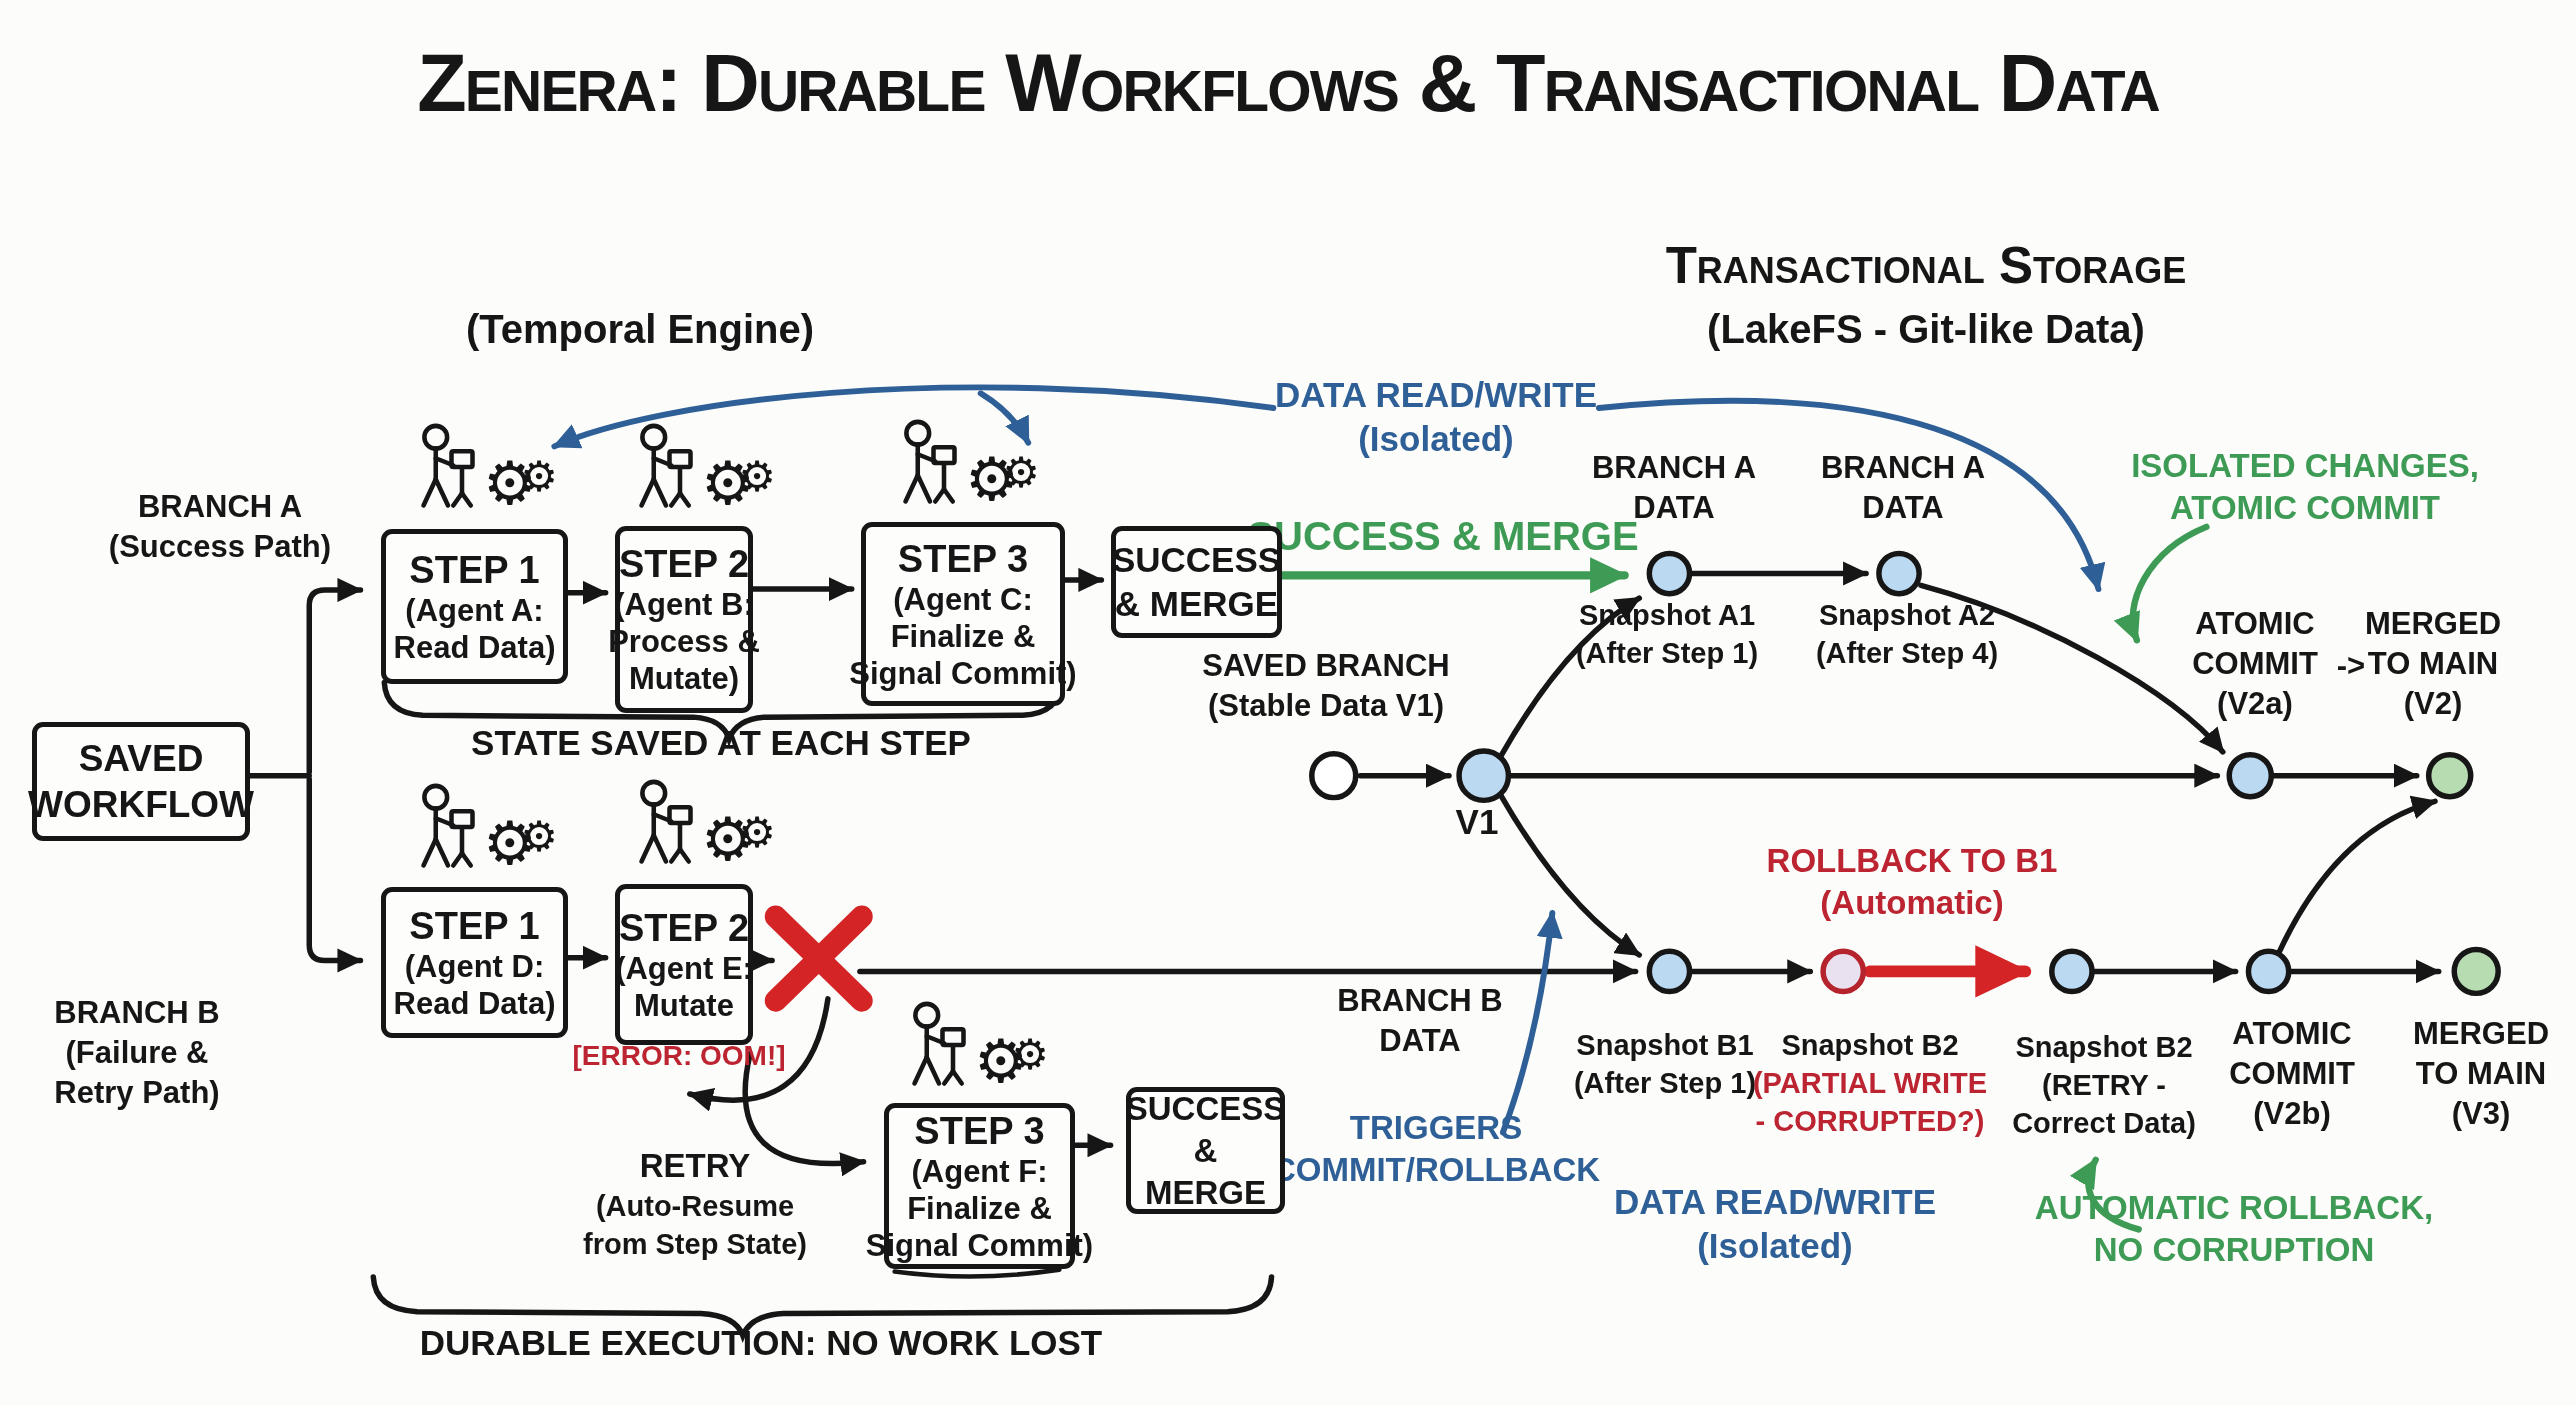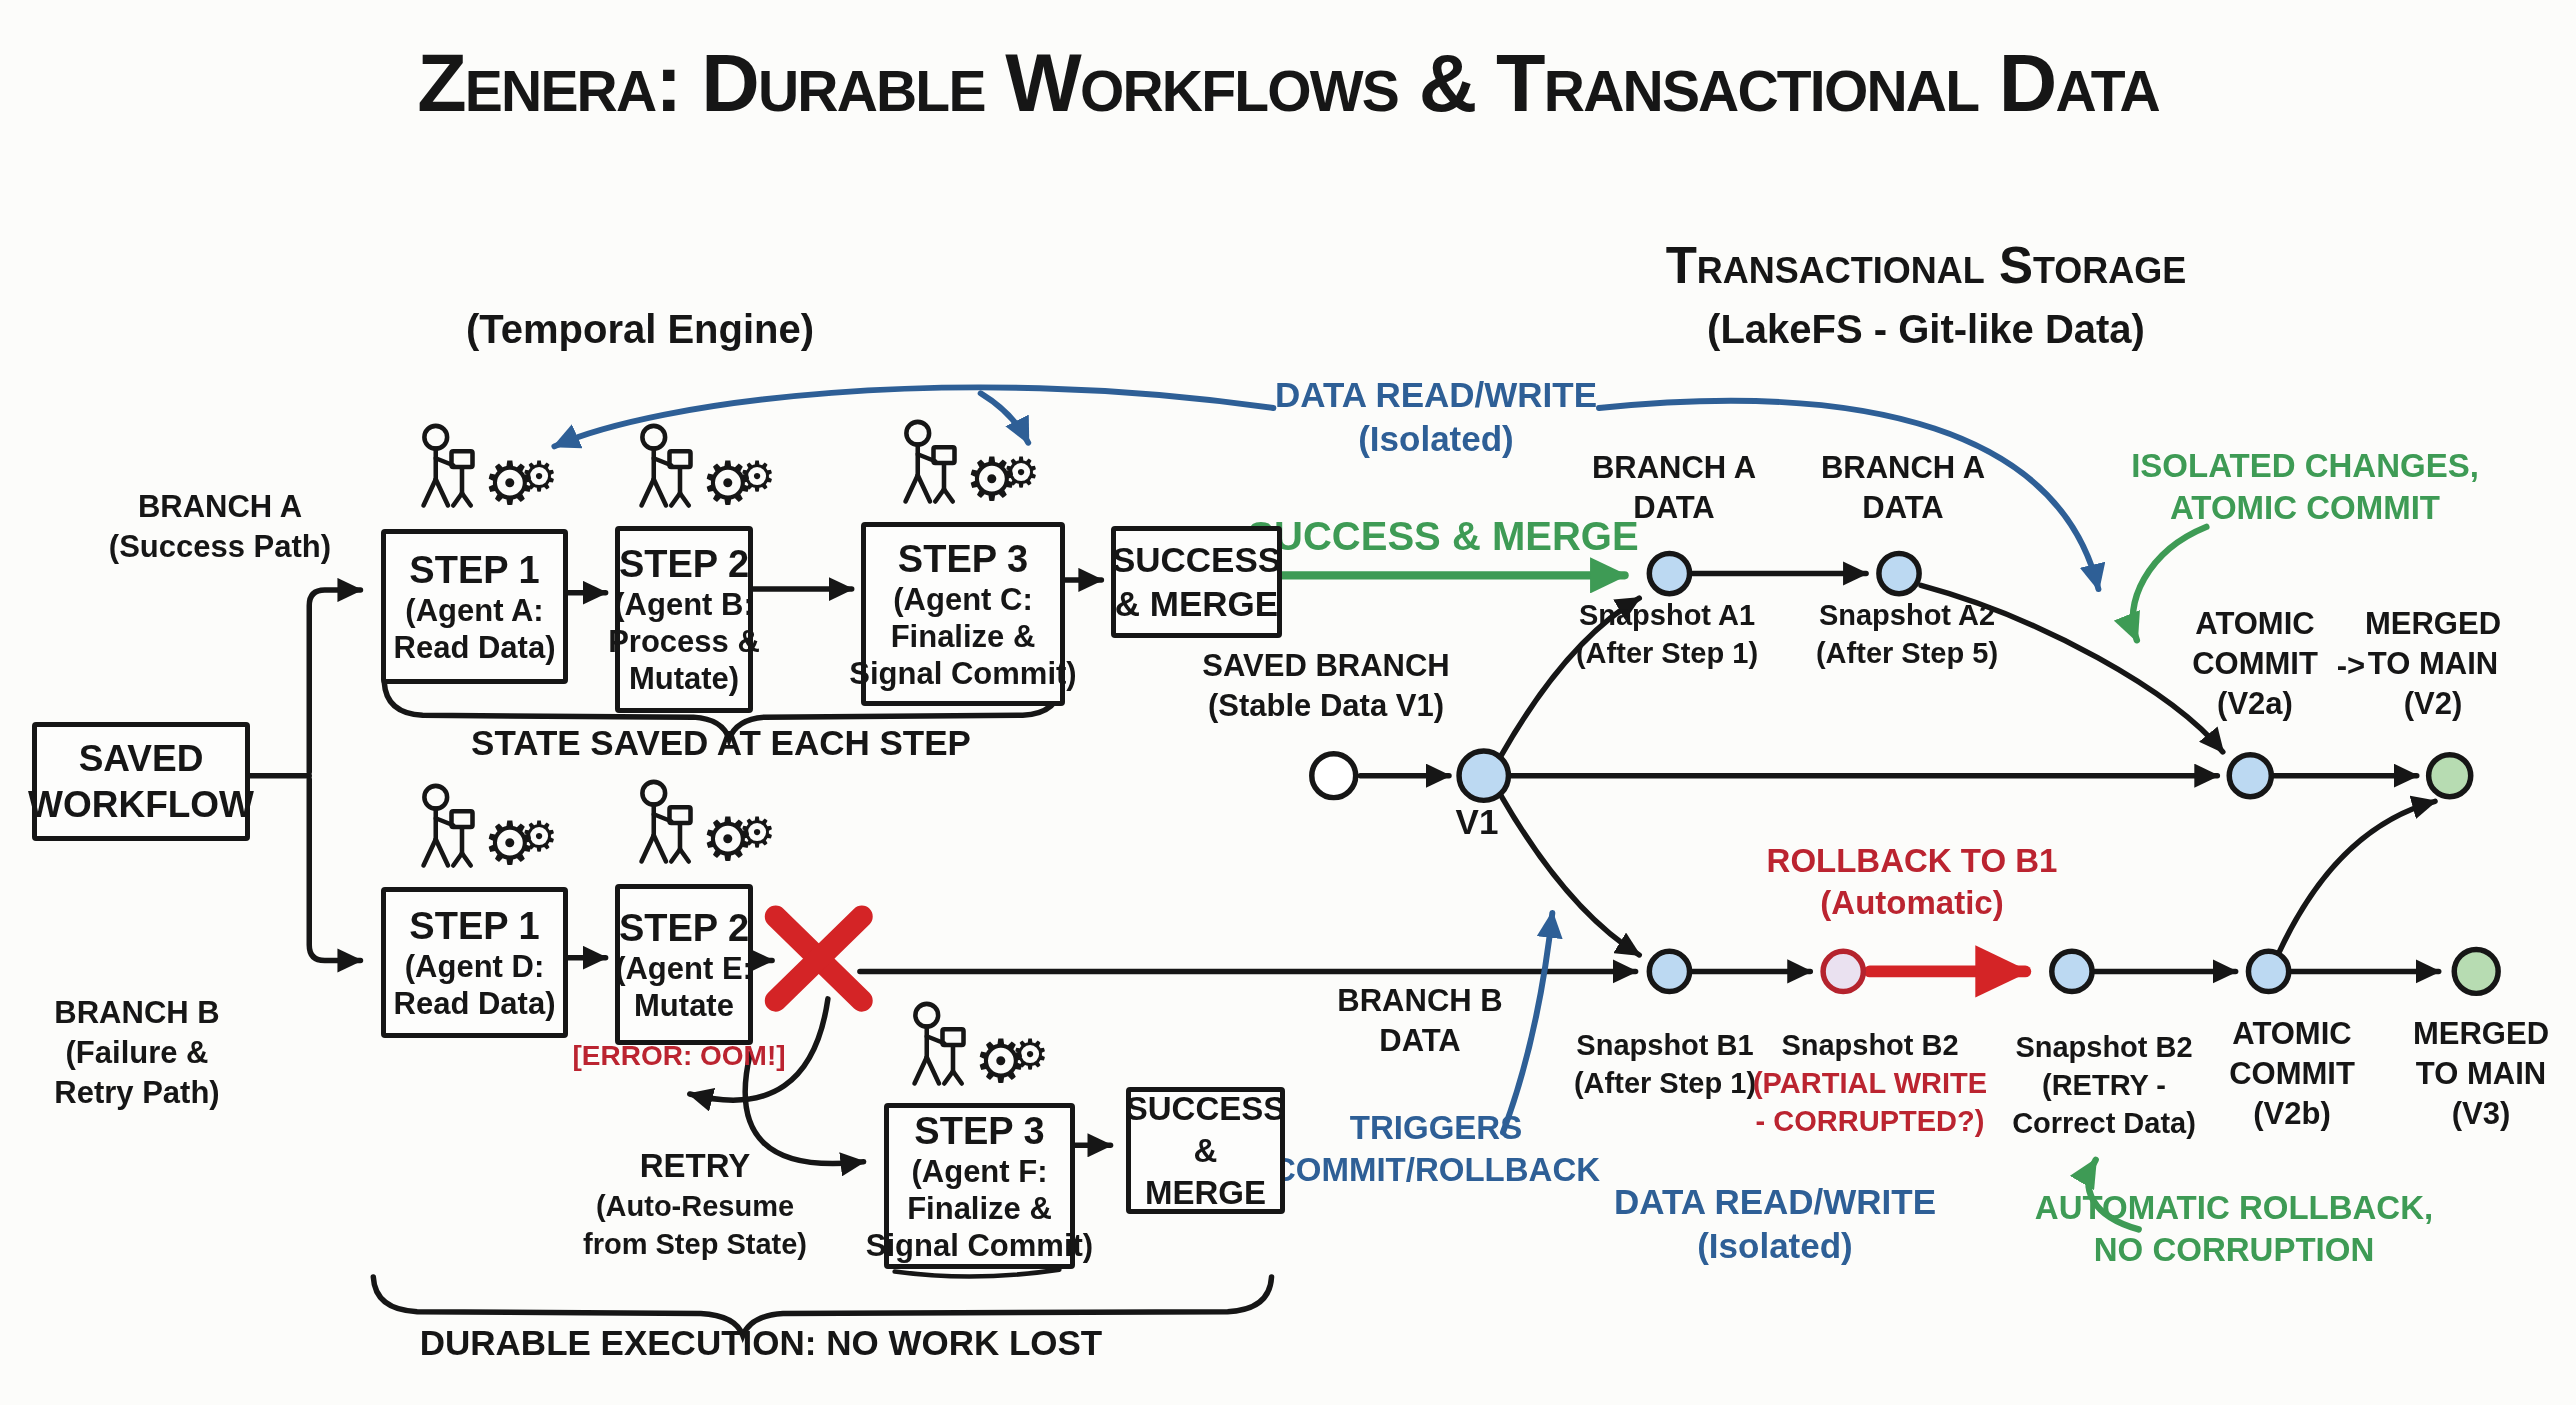--- a/index.html
+++ b/index.html
@@ -16,21 +16,21 @@
   .s40{font-size:37px;line-height:46px}
   .s44{font-size:40px;line-height:48px}
   .blue{color:#2e5f96}
   .green{color:#3e9b55}
   .red{color:#bb2430}
   .title{position:absolute;transform:translateX(-50%);font-variant:small-caps;
          font-weight:700;font-size:81px;letter-spacing:-1.8px;white-space:nowrap;}
   .hdr{position:absolute;transform:translateX(-50%);font-variant:small-caps;
        font-weight:700;font-size:51px;white-space:nowrap;}
   .hdr2{position:absolute;transform:translateX(-50%);font-weight:700;font-size:40px;white-space:nowrap;}
-  .box{position:absolute;border:5.5px solid #161616;border-radius:4px;background:#fdfdfc;
+  .box{position:absolute;border:5.5px solid #161616;border-radius:11px;background:#fdfdfc;
        display:flex;flex-direction:column;align-items:center;justify-content:center;
        font-weight:700;text-align:center;white-space:nowrap;z-index:2;}
   .bt{font-size:38px;line-height:44px}
   .bl{font-size:31px;line-height:37px}
   .icons{position:absolute;display:flex;align-items:flex-end;z-index:1;}
   .gears{font-size:60px;line-height:55px;color:#161616;letter-spacing:-16.5px;}
   .g2{font-size:42px;vertical-align:12.8px;}
 </style>
 </head>
 <body>
@@ -229,21 +229,21 @@
   <div class="lbl s34" style="left:1903px;top:448px">
     <div>BRANCH A</div>
       <div>DATA</div>
   </div>
   <div class="lbl s32" style="left:1667px;top:596px">
     <div>Snapshot A1</div>
       <div>(After Step 1)</div>
   </div>
   <div class="lbl s32" style="left:1907px;top:596px">
     <div>Snapshot A2</div>
-      <div>(After Step 5)</div>
+      <div>(After Step 4)</div>
   </div>
   <div class="lbl s34" style="left:2255px;top:604px">
     <div>ATOMIC</div>
       <div>COMMIT</div>
       <div>(V2a)</div>
   </div>
   <div class="lbl s34" style="left:2351px;top:646px">-&gt;</div>
   <div class="lbl s34" style="left:2433px;top:604px">
     <div>MERGED</div>
       <div>TO MAIN</div>

